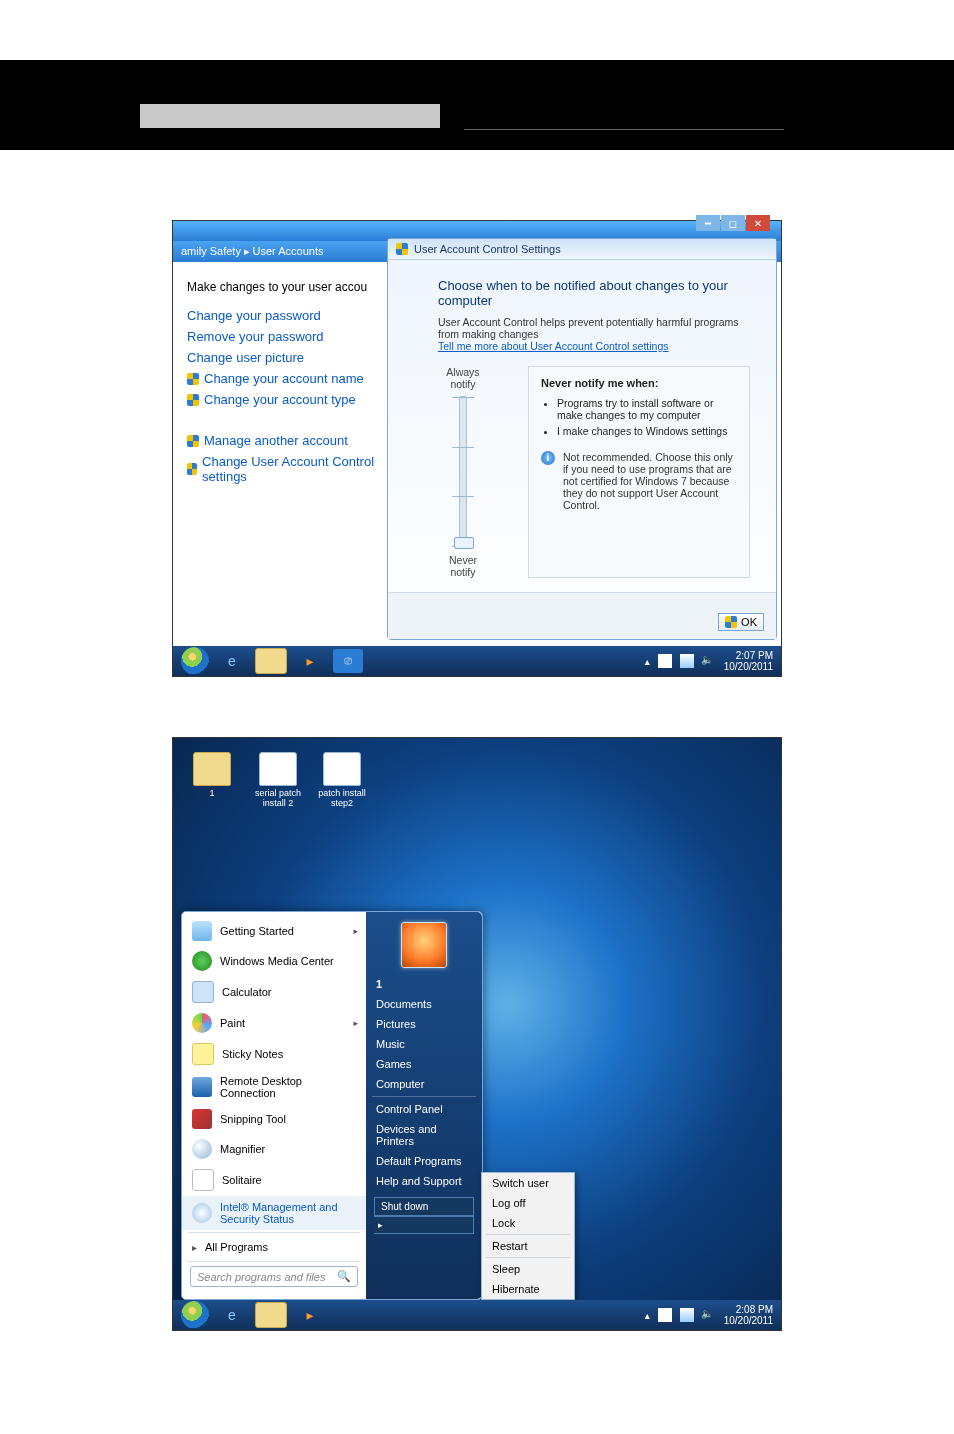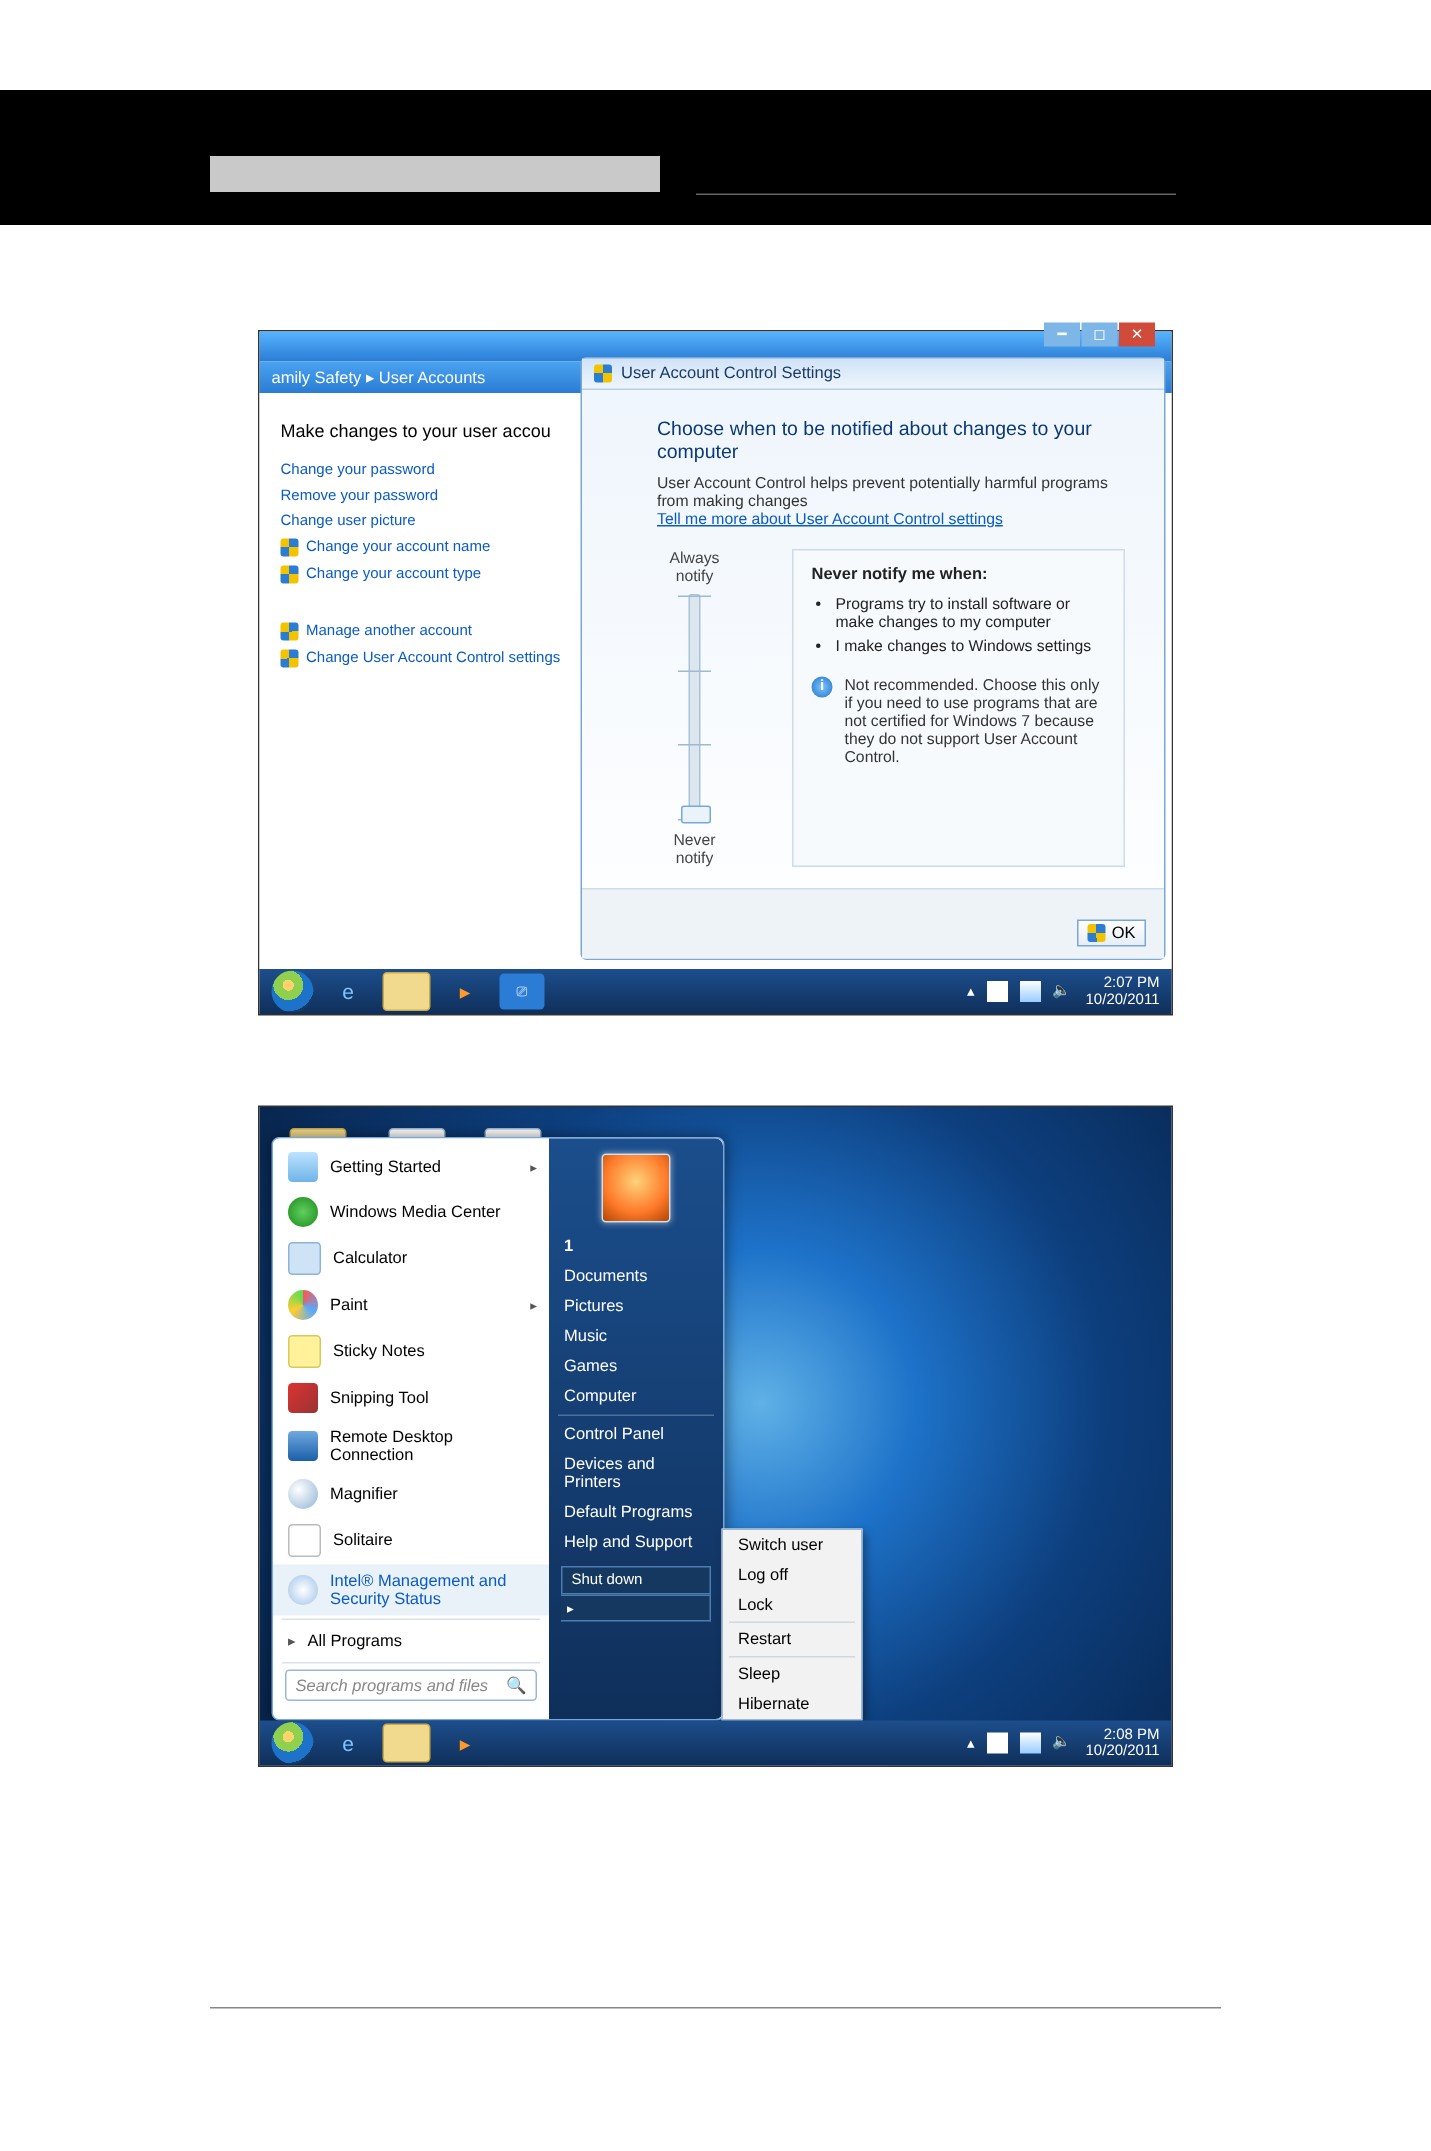--- a/index.html
+++ b/index.html
@@ -66,24 +66,24 @@
     padding: 18px 6px 18px 14px;
   }
   .uac-left h4 {
     font-size: 12px;
     font-weight: normal;
     margin: 0 0 14px 0;
     color: #000;
   }
   .uac-left .link {
     color: #0a5bc4;
-    font-size: 10px;
+    font-size: 13px;
     margin: 6px 0;
     display: flex;
-    align-items: flex-start;
+    align-items: center;
     gap: 5px;
   }
   .shield {
     width: 12px;
     height: 12px;
     display: inline-block;
     border-radius: 2px;
     background: conic-gradient(#2b7cd3 0 90deg,#f3c300 90deg 180deg,#2b7cd3 180deg 270deg,#f3c300 270deg);
   }
   .uac-win {
@@ -252,21 +252,21 @@
     align-items: center;
     gap: 8px;
     color: #fff;
     font-size: 10px;
   }
   .clock { text-align: right; line-height: 1.1; }
   .tray-ico { width: 14px; height: 14px; display: inline-block; }
 
   
   .desk {
-    height: 439px;
+    height: 592px;
     background: radial-gradient(circle at 55% 45%, #5fb1e6 0%, #1d72c9 25%, #0d3f7e 55%, #072247 100%);
     position: relative;
     overflow: hidden;
   }
   .desk-icon {
     position: absolute;
     width: 50px;
     text-align: center;
     font-size: 9px;
     color: #fff;
@@ -555,26 +555,26 @@
             <div class="sp-item">
                 <span class="pi" style="background:conic-gradient(#f55,#5af,#fc3,#5d5);border-radius:50%"></span>
                 <span>Paint</span>
                 <span class="arrow">▸</span>
               </div>
             <div class="sp-item">
                 <span class="pi" style="background:#fff29a;border:1px solid #d9c85a"></span>
                 <span>Sticky Notes</span>
               </div>
             <div class="sp-item">
+                <span class="pi" style="background:linear-gradient(#6fa9e0,#1b5fa8)"></span>
+                <span>Remote Desktop Connection</span>
+              </div>
+            <div class="sp-item">
                 <span class="pi" style="background:linear-gradient(135deg,#d33,#933)"></span>
                 <span>Snipping Tool</span>
-              </div>
-            <div class="sp-item">
-                <span class="pi" style="background:linear-gradient(#6fa9e0,#1b5fa8)"></span>
-                <span>Remote Desktop Connection</span>
               </div>
             <div class="sp-item">
                 <span class="pi" style="background:radial-gradient(circle at 35% 35%,#fff,#8fb3d4);border-radius:50%"></span>
                 <span>Magnifier</span>
               </div>
             <div class="sp-item">
                 <span class="pi" style="background:#fff;border:1px solid #bbb"></span>
                 <span>Solitaire</span>
               </div>
             <div class="sp-item" style="background:#e9f1f9">

